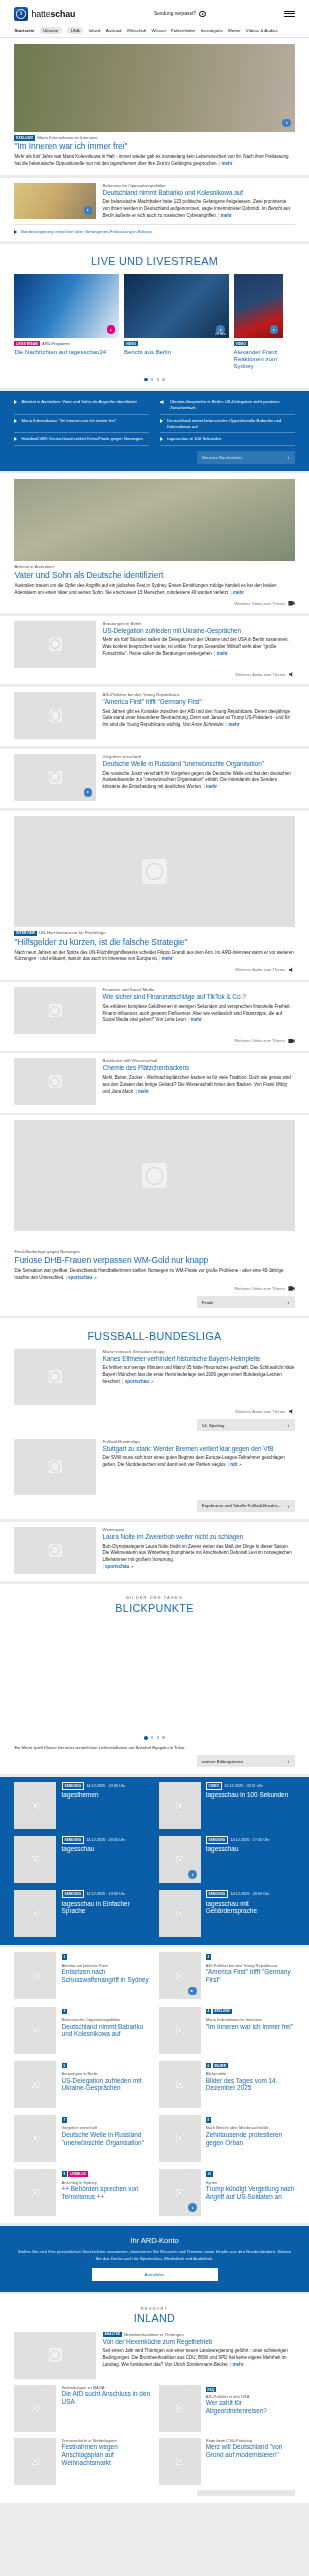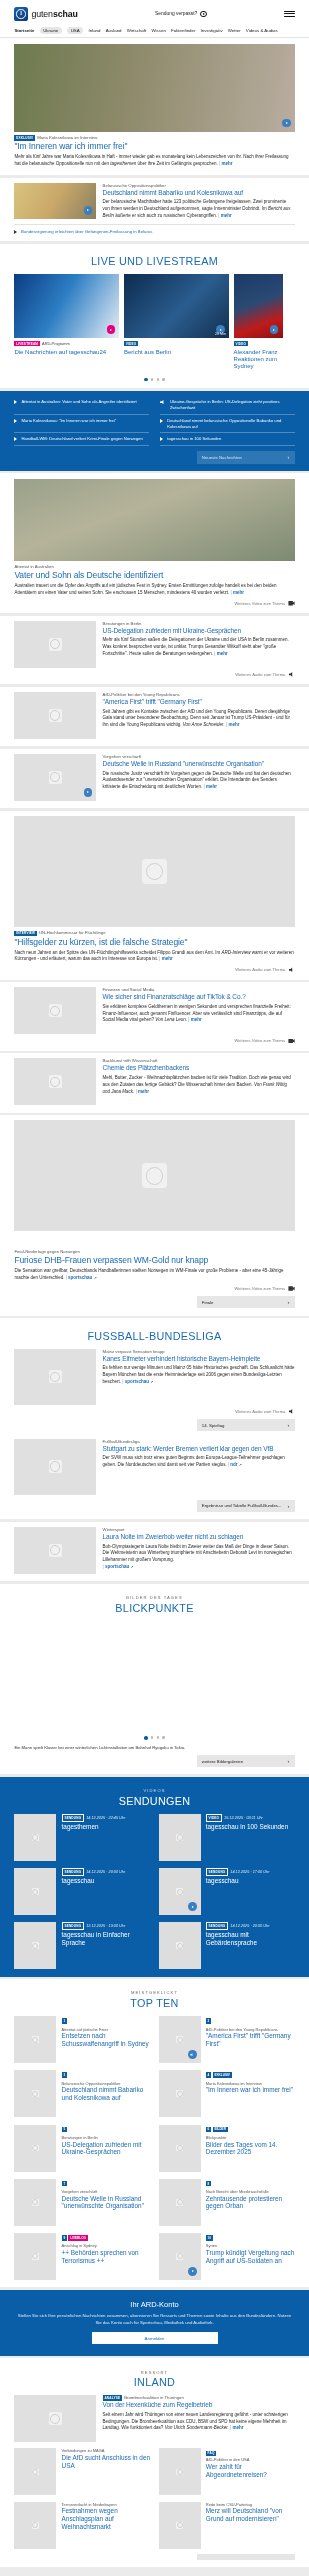--- a/index.html
+++ b/index.html
@@ -234,21 +234,21 @@
 <div class="page">
 
   <header class="header">
     <div class="header-top">
       <div class="logo-wrap">
         <span class="ard-logo">
             <span class="ring">
               <span>1</span>
             </span>
           </span>
-        <span class="wordmark"><i>guten</i><b>schau</b></span>
+        <span class="wordmark"><i>hatte</i><b>schau</b></span>
       </div>
       <div class="header-center">
         <span>Sendung verpasst?</span>
         <span class="play-circle"></span>
       </div>
       <div class="burger">
           <i></i>
           <i></i>
           <i></i>
         </div>
@@ -554,24 +554,20 @@
         <i class=""></i>
       </div>
     <div class="gal-cap">Ein Mann spielt Klavier bei einer winterlichen Lichtinstallation am Bahnhof Ryogoku in Tokio.</div>
     <div class="cta">
       <span>weitere Bildergalerien</span>
         <span class="chev">›</span>
     </div>
   </section>
 
   <section class="sect blue">
-    <div class="sect-title">
-      <div class="over">VIDEOS</div>
-      <div class="main">SENDUNGEN</div>
-    </div>
     <div class="send-grid" id="send">
   <div class="send-item">
     <div class="img">
             <div class="ph"></div>
           </div>
     <div class="txt">
       <div class="send-meta"><span class="badge out">SENDUNG</span>14.12.2025 · 22:45 Uhr</div>
       <div class="send-title">tagesthemen</div>
     </div>
   </div>
@@ -618,24 +614,20 @@
           </div>
     <div class="txt">
       <div class="send-meta"><span class="badge out">SENDUNG</span>14.12.2025 · 20:00 Uhr</div>
       <div class="send-title">tagesschau mit Gebärdensprache</div>
     </div>
   </div>
       </div>
   </section>
 
   <section class="sect">
-    <div class="sect-title">
-      <div class="over">MEISTGEKLICKT</div>
-      <div class="main">TOP TEN</div>
-    </div>
     <div class="top-grid" id="top">
         <div class="top-item">
     <div class="img">
             <div class="ph"></div>
           </div>
     <div class="txt">
       <div><span class="rank">1</span></div>
       <div class="top-kick">Attentat auf jüdische Feier</div>
       <div class="top-title">Entsetzen nach Schusswaffenangriff in Sydney</div>
     </div>

